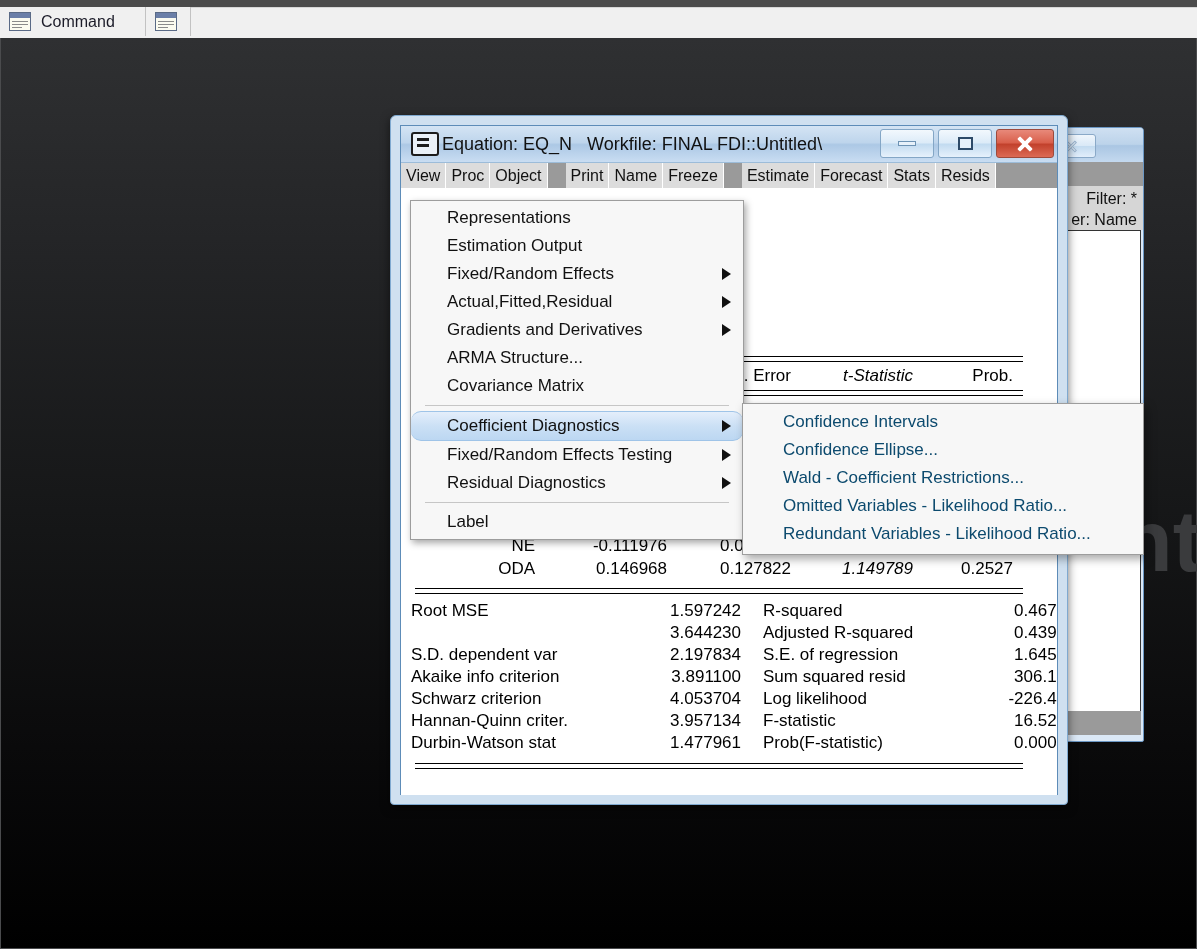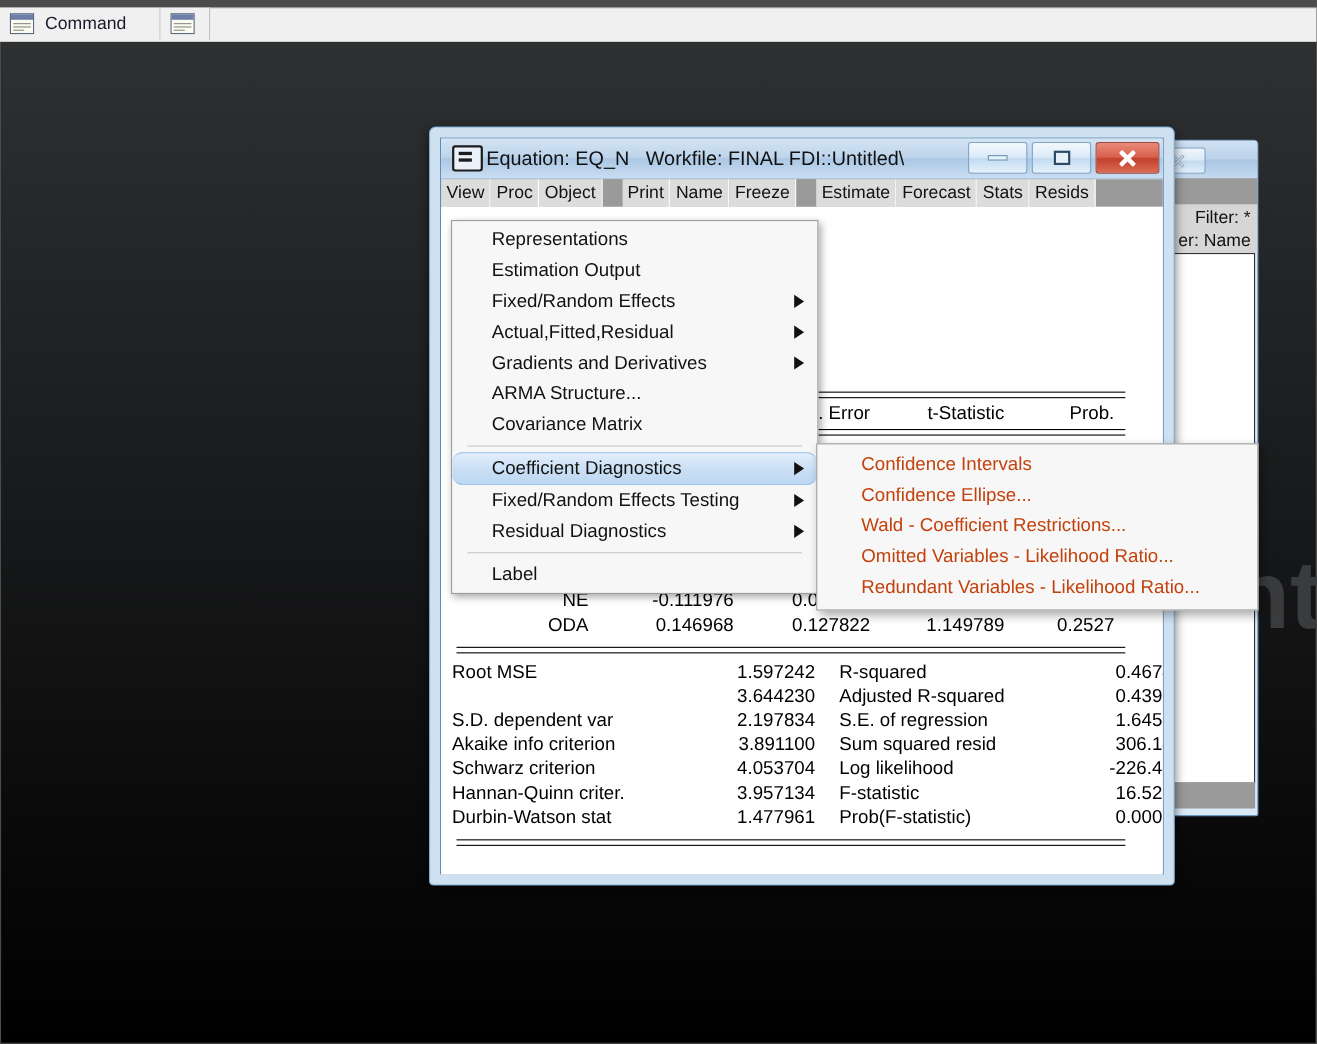--- a/index.html
+++ b/index.html
@@ -292,21 +292,21 @@
     position: absolute;
     left: 0; right: 0;
     height: 22px;
     font-size: 17px;
     color: #000;
     white-space: nowrap;
   }
   .c-name  { position: absolute; left: 24px;  width: 110px; text-align: right; }
   .c-coef  { position: absolute; left: 150px; width: 116px; text-align: right; }
   .c-se    { position: absolute; left: 280px; width: 110px; text-align: right; }
-  .c-t     { position: absolute; left: 400px; width: 112px; text-align: right; }
+  .c-t     { position: absolute; left: 400px; width: 112px; text-align: right; font-style: italic; }
   .c-p     { position: absolute; left: 522px; width: 90px;  text-align: right; }
 
   .hdr { font-size: 17px; }
   .hdr .c-name { text-align: left; left: 26px; }
 
   .s-l1 { position: absolute; left: 10px; width: 230px; text-align: left; }
   .s-v1 { position: absolute; left: 220px; width: 120px; text-align: right; }
   .s-l2 { position: absolute; left: 362px; width: 230px; text-align: left; }
   .s-v2 { position: absolute; left: 560px; width: 124px; text-align: right; }
 
@@ -363,21 +363,21 @@
     box-shadow: 3px 4px 9px rgba(0,0,0,.35);
     padding: 4px 0 6px 0;
     z-index: 50;
   }
   .smi {
     height: 28px;
     display: flex;
     align-items: center;
     padding-left: 40px;
     font-size: 17px;
-    color: #c2410c;
+    color: #0c4a6e;
     white-space: nowrap;
     font-family: "Liberation Sans", sans-serif;
   }
 </style>
 </head>
 <body>
 
 <div id="root">
 
   <div class="desktop">

